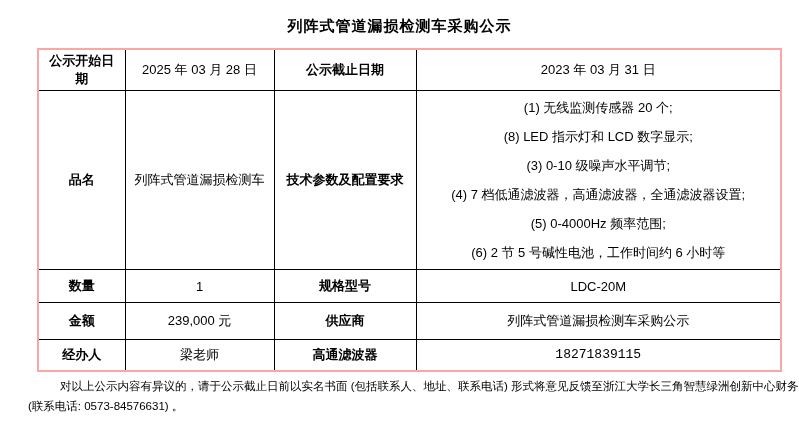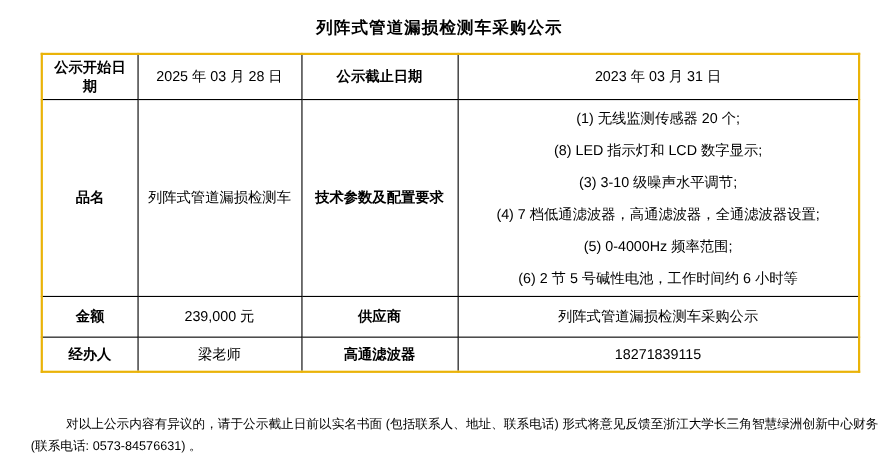--- a/index.html
+++ b/index.html
@@ -20,35 +20,35 @@
     letter-spacing: 1px;
     line-height: 26px;
   }
   table.announcement {
     position: absolute;
     left: 37px;
     top: 48px;
     width: 743px;
     border-collapse: collapse;
     table-layout: fixed;
-    border: 2px solid #eab308;
+    border: 2px solid #fca5a5;
   }
   table.announcement td {
     border: 1px solid #000;
     font-size: 13px;
     text-align: center;
     vertical-align: middle;
     padding: 2px 4px;
   }
   td.lbl { font-weight: bold; }
   tr.r-dates   td { height: 39px; }
   tr.r-product td { height: 176px; }
   tr.r-qty     td { height: 33px; }
   tr.r-amount  td { height: 37px; }
-  tr.r-agent   td { height: 31px; }
+  tr.r-agent   td { height: 31px; font-family: Liberation Mono, monospace; }
   td.tech {
     text-align: left;
     padding: 8px 6px 8px 14px;
   }
   .tech-line {
     line-height: 29px;
     white-space: nowrap;
   }
   .footer {
     position: absolute;
@@ -86,25 +86,31 @@
       <td class="lbl">公示截止日期</td>
       <td class="val">2023 年 03 月 31 日</td>
     </tr>
     <tr class="r-product">
       <td class="lbl">品名</td>
       <td class="val">列阵式管道漏损检测车</td>
       <td class="lbl">技术参数及配置要求</td>
       <td class="tech">
         <div class="tech-line">(1) 无线监测传感器 20 个;</div>
         <div class="tech-line">(8) LED 指示灯和 LCD 数字显示;</div>
-        <div class="tech-line">(3) 3-10 级噪声水平调节;</div>
+        <div class="tech-line">(3) 0-10 级噪声水平调节;</div>
         <div class="tech-line">(4) 7 档低通滤波器，高通滤波器，全通滤波器设置;</div>
         <div class="tech-line">(5) 0-4000Hz 频率范围;</div>
         <div class="tech-line">(6) 2 节 5 号碱性电池，工作时间约 6 小时等</div>
       </td>
+    </tr>
+    <tr class="r-qty">
+      <td class="lbl">数量</td>
+      <td class="val">1</td>
+      <td class="lbl">规格型号</td>
+      <td class="val">LDC-20M</td>
     </tr>
     <tr class="r-amount">
       <td class="lbl">金额</td>
       <td class="val">239,000 元</td>
       <td class="lbl">供应商</td>
       <td class="val">列阵式管道漏损检测车采购公示</td>
     </tr>
     <tr class="r-agent">
       <td class="lbl">经办人</td>
       <td class="val">梁老师</td>

